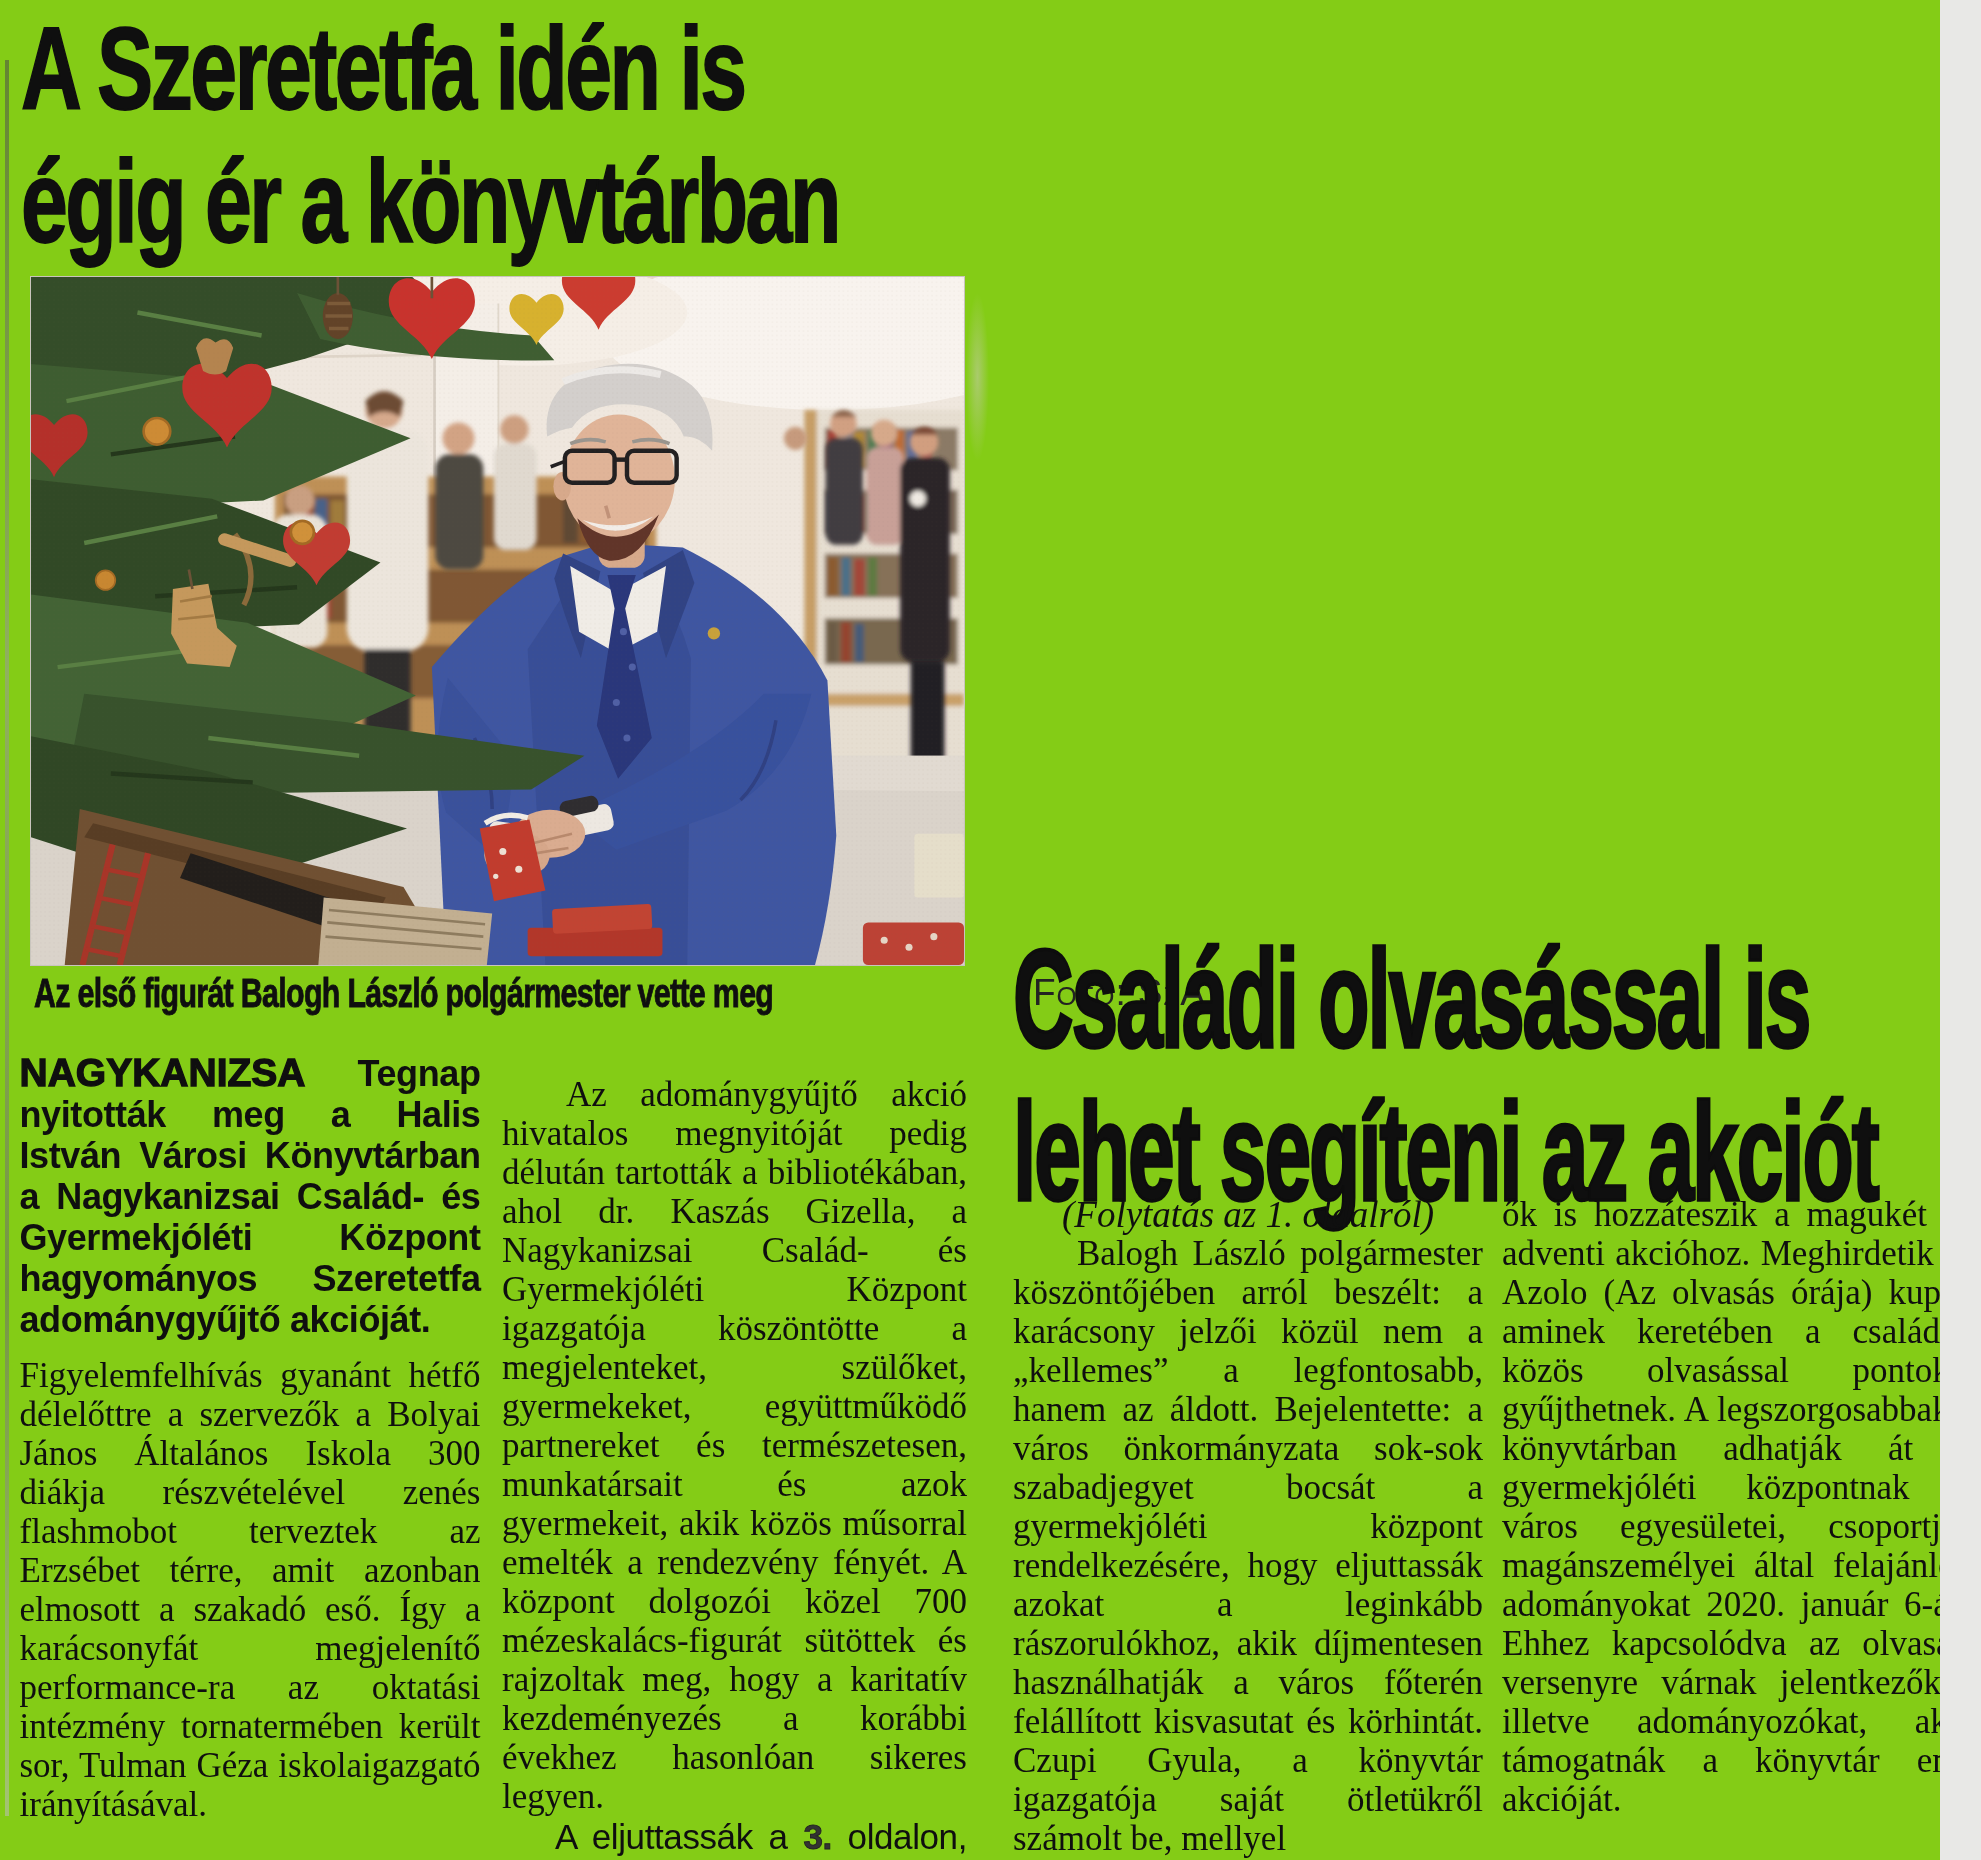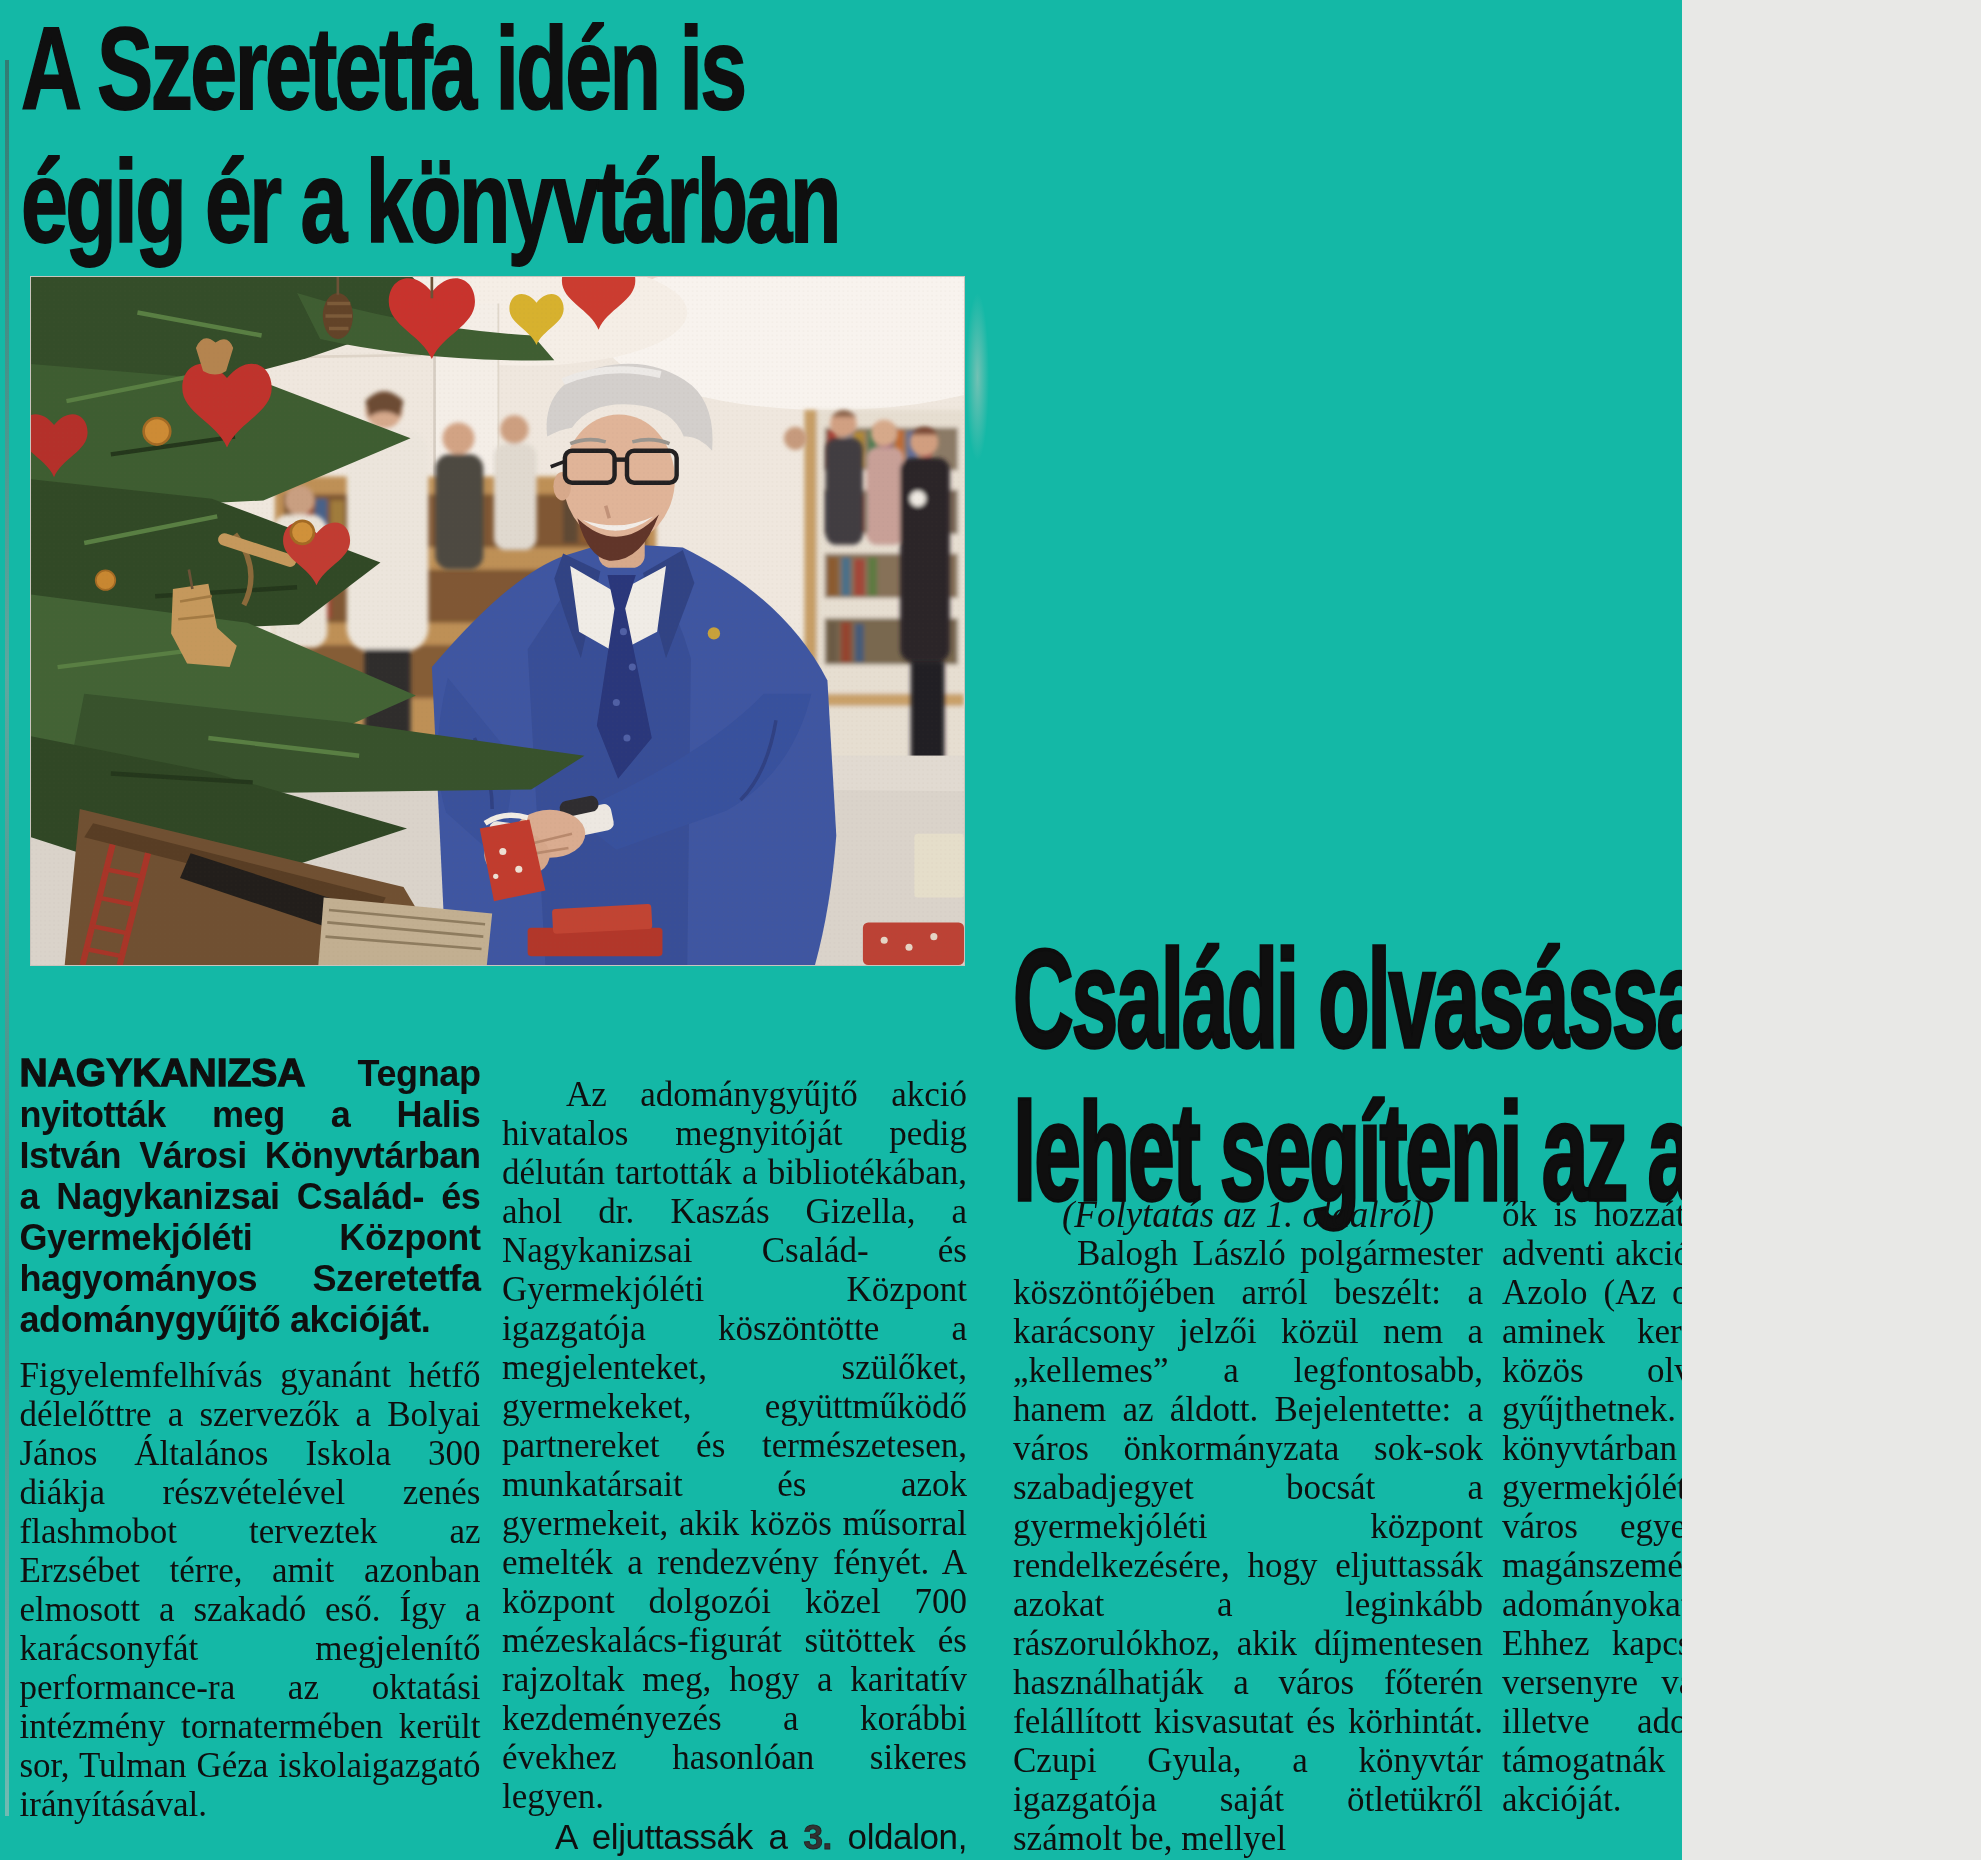--- a/index.html
+++ b/index.html
@@ -1,18 +1,18 @@
 <!DOCTYPE html>
 <html lang="hu" style="font-size:14px"><head>
 <meta charset="utf-8">
 <style>
   html,body{margin:0;padding:0;background:#e8e8e6;}
   .page{
-    position:relative; width:1682px; height:1860px; overflow:hidden;
-    background:#14b8a6; color:#0f0f0f;
+    position:relative; width:1940px; height:1860px; overflow:hidden;
+    background:#84cc16; color:#0f0f0f;
     font-family:"Liberation Sans", sans-serif;
   }
   
   .headline{position:absolute; font-weight:bold; white-space:nowrap;}
   .headline .hl-line{display:block; transform-origin:0 0;}
   .hl-left{left:21px; top:1.8px; font-size:117px; line-height:133px; letter-spacing:-3.5px;
            -webkit-text-stroke:1.8px #0f0f0f;}
   .hl-left .hl-line{transform:scaleX(0.72);}
   .hl-right{left:1013px; top:922px; font-size:140px; line-height:153px; letter-spacing:-3.5px;
             -webkit-text-stroke:3.5px #0d0d0d;}
@@ -276,20 +276,24 @@
           <circle cx="990" cy="756" r="4" fill="#e8d8c8"></circle>
           <circle cx="1018" cy="744" r="4" fill="#e8d8c8"></circle>
         <rect x="996" y="628" width="56" height="72" rx="4" fill="#e8e2cf"></rect>
       </g>
 
       <rect x="0" y="0" width="1052" height="776" fill="url(#dots)" opacity="0.55"></rect>
       <rect x="0" y="0" width="1052" height="776" fill="#b08a5e" opacity="0.04"></rect>
     </svg>
   </div>
 
+  <div class="caption-row">
+    <span class="caption">Az első figurát Balogh László polgármester vette meg</span>
+    <span class="credit">Fotó: SzA</span>
+  </div>
 
   <div class="col col-1">
     <p class="lead"><span class="lead-tag">NAGYKANIZSA</span><span> Tegnap nyitották meg a Halis István Városi Könyvtárban a Nagykanizsai Család- és Gyermekjóléti Központ hagyományos Szeretetfa adománygyűjtő akcióját.</span></p>
     <p class="serif">Figyelemfelhívás gyanánt hétfő délelőttre a szervezők a Bolyai János Általános Iskola 300 diákja részvételével zenés flashmobot terveztek az Erzsébet térre, amit azonban elmosott a szakadó eső. Így a karácsonyfát megjelenítő performance-ra az oktatási intézmény tornatermében került sor, Tulman Géza iskolaigazgató irányításával.</p>
   </div>
 
   <div class="col col-2">
     <p class="serif">Az adománygyűjtő akció hivatalos megnyitóját pedig délután tartották a bibliotékában, ahol dr. Kaszás Gizella, a Nagykanizsai Család- és Gyermekjóléti Központ igazgatója köszöntötte a megjelenteket, szülőket, gyermekeket, együttműködő partnereket és természetesen, munkatársait és azok gyermekeit, akik közös műsorral emelték a rendezvény fényét. A központ dolgozói közel 700 mézeskalács-figurát sütöttek és rajzoltak meg, hogy a karitatív kezdeményezés a korábbi évekhez hasonlóan sikeres legyen.</p>
     <p class="sans-note"><span>A eljuttassák a </span><span class="pg">3.</span><span> oldalon, Családi… cím alatt találják.</span></p>
   </div>

